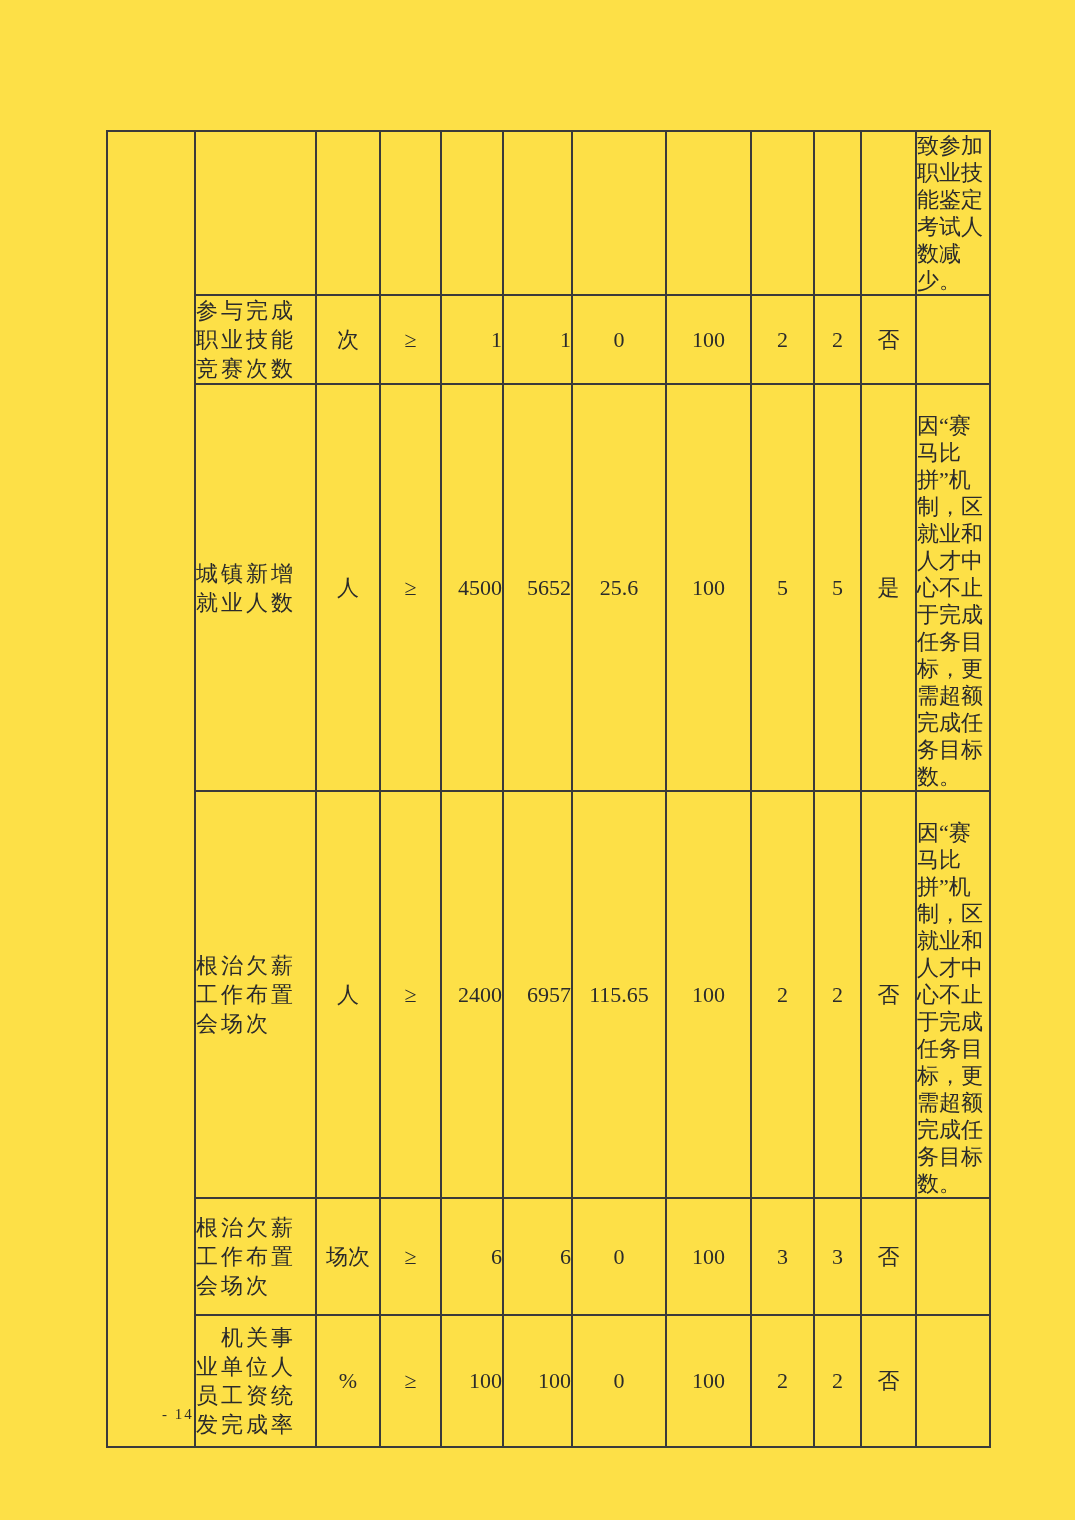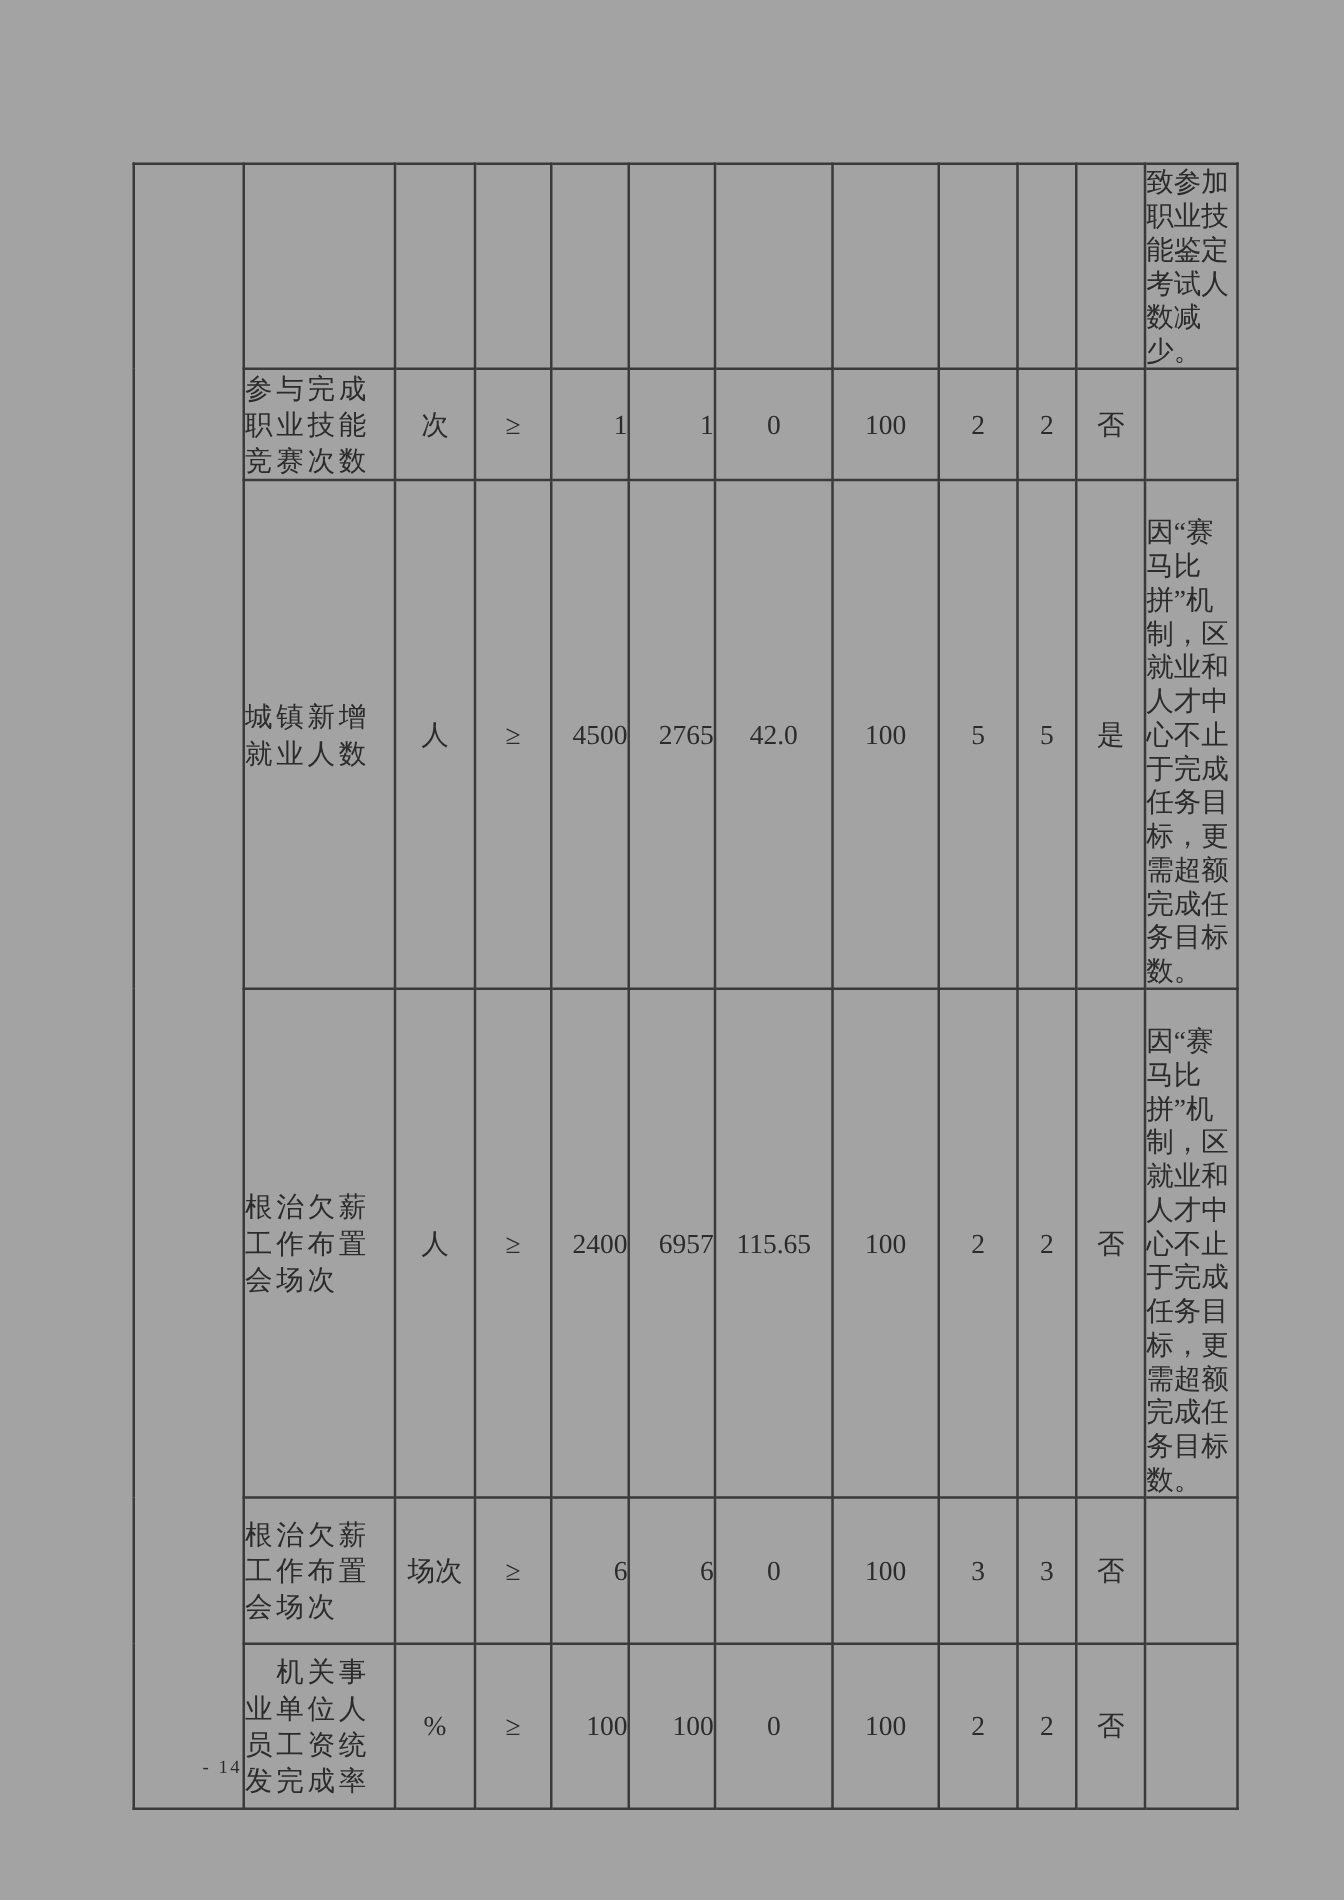--- a/index.html
+++ b/index.html
@@ -4,21 +4,21 @@
 <style>
   html, body {
     margin: 0;
     padding: 0;
     background: #ffffff;
   }
   .page {
     position: relative;
     width: 1075px;
     height: 1520px;
-    background: #a3a3a3;
+    background: #fde047;
     overflow: hidden;
     font-family: "Liberation Serif", "DejaVu Serif", serif;
     color: #2b2b2b;
   }
   table.report {
     position: absolute;
     left: 106px;
     top: 130px;
     border-collapse: collapse;
     table-layout: fixed;
@@ -131,22 +131,22 @@
       <td class="c-center">2</td>
       <td class="c-center">否</td>
       <td class="c-remark"></td>
     </tr>
 
     <tr class="r2">
       <td class="c-name">城镇新增就业人数</td>
       <td class="c-center">人</td>
       <td class="c-center">≥</td>
       <td class="c-numr">4500</td>
-      <td class="c-numr">2765</td>
-      <td class="c-center">42.0</td>
+      <td class="c-numr">5652</td>
+      <td class="c-center">25.6</td>
       <td class="c-center">100</td>
       <td class="c-center">5</td>
       <td class="c-center">5</td>
       <td class="c-center">是</td>
       <td class="c-remark">　　因“赛马比拼”机制，区就业和人才中心不止于完成任务目标，更需超额完成任务目标数。</td>
     </tr>
 
     <tr class="r3">
       <td class="c-name">根治欠薪工作布置会场次</td>
       <td class="c-center">人</td>

